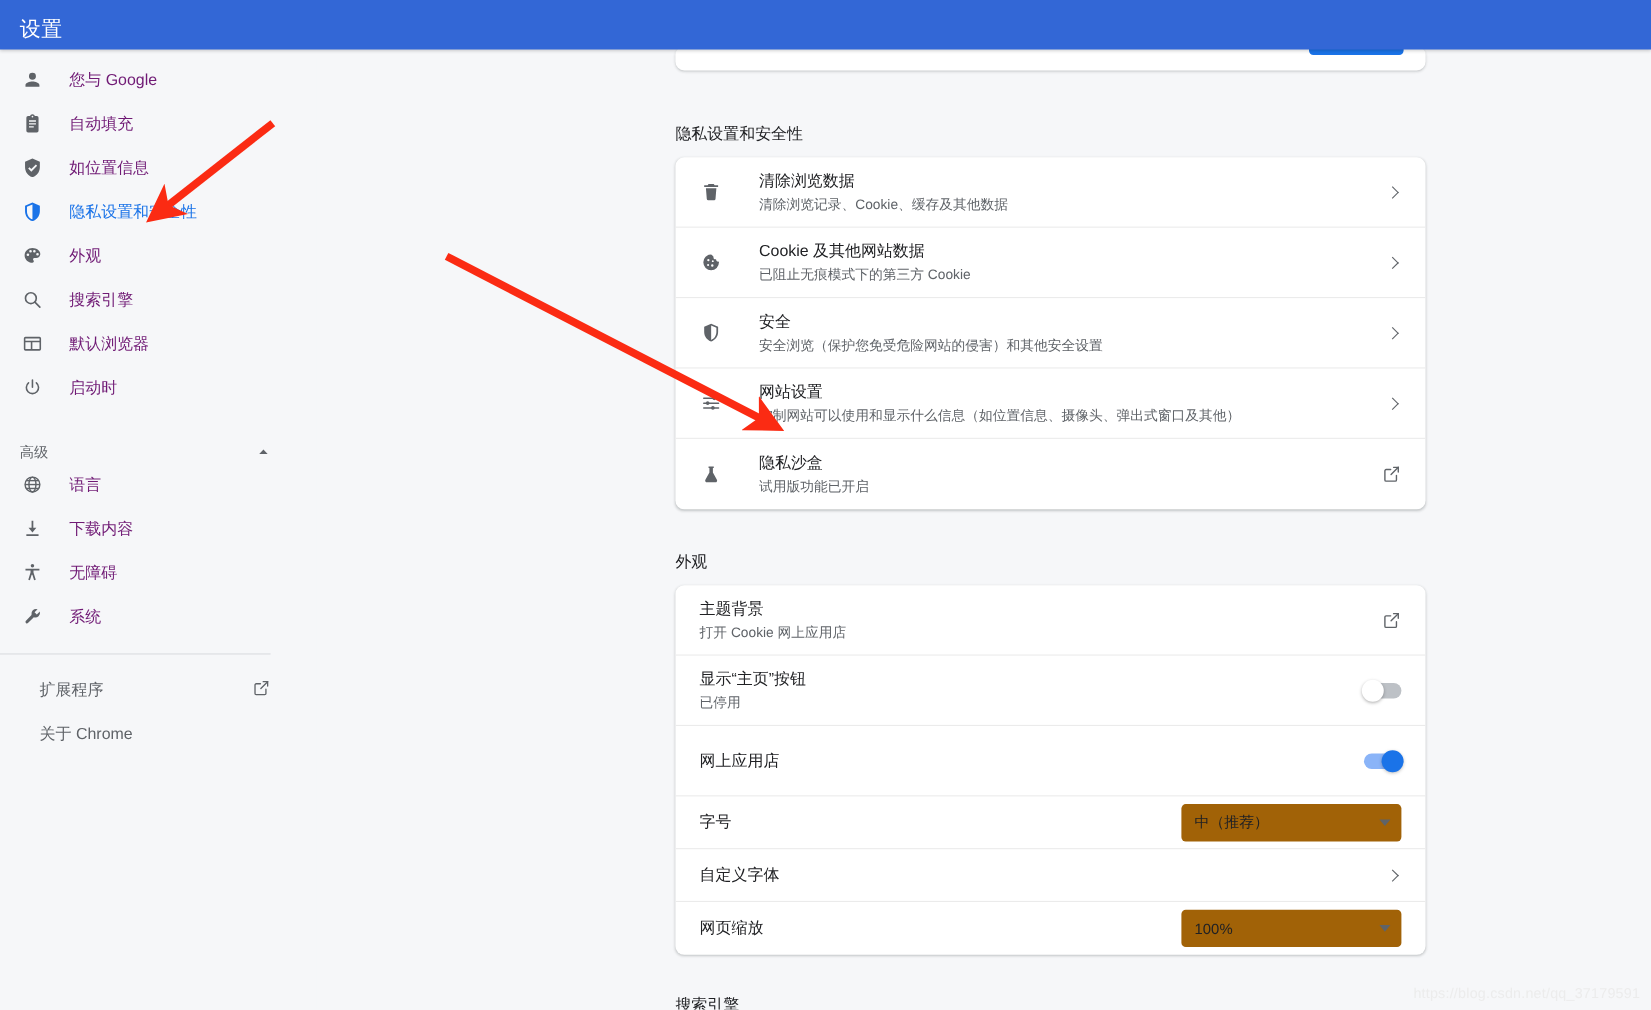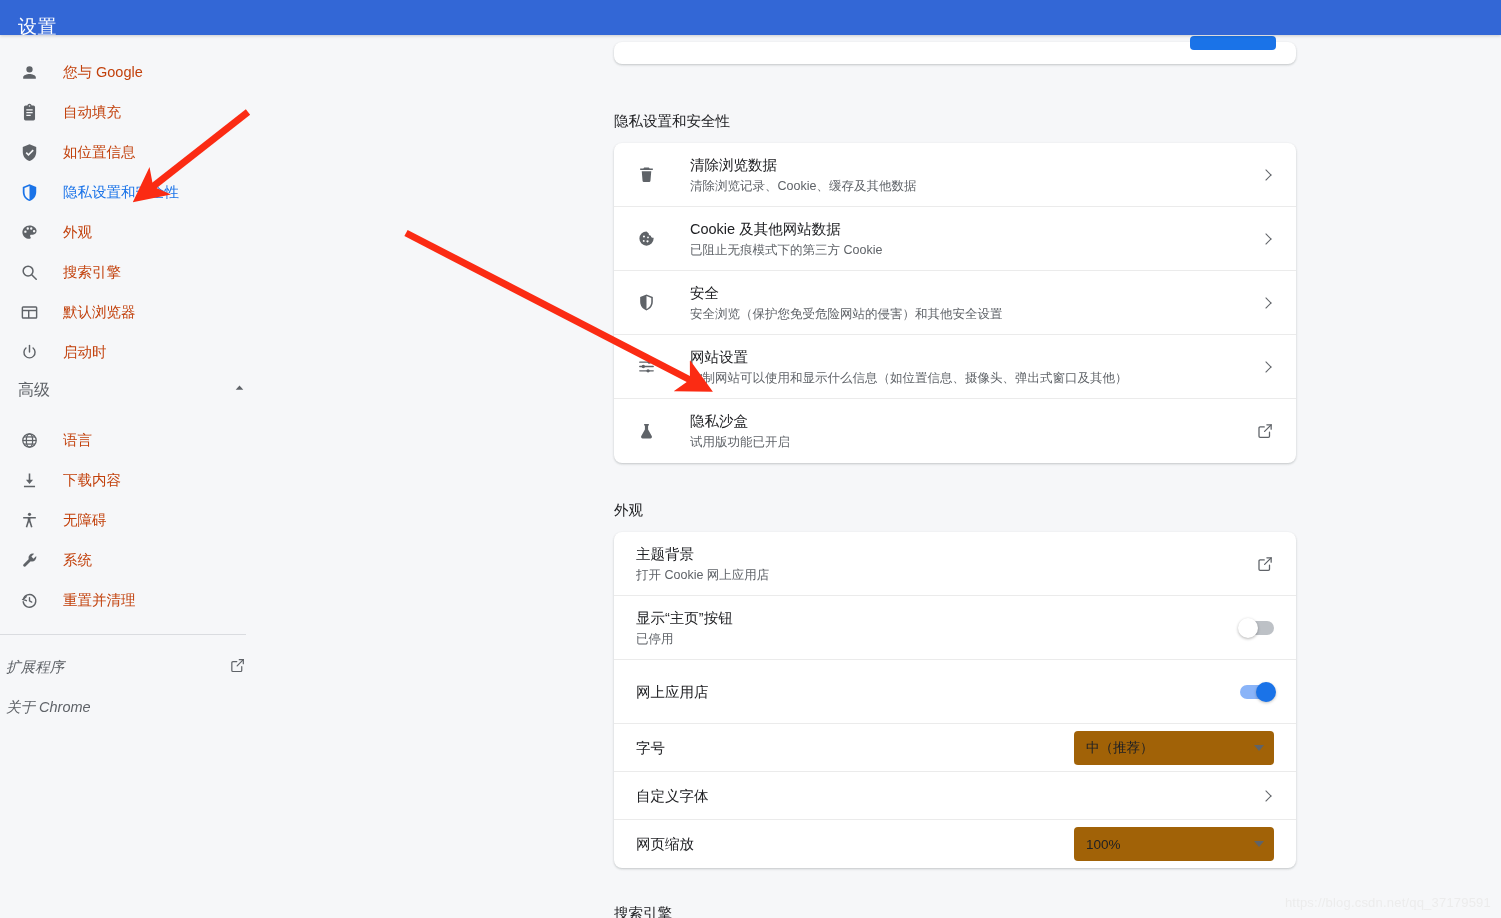--- a/index.html
+++ b/index.html
@@ -8,21 +8,21 @@
     overflow: hidden;
     background: #f6f7f9;
     font-family: "Liberation Sans", "DejaVu Sans", sans-serif;
     color: #202124;
   }
   #root { position: relative; width: 1501px; height: 918px; }
 
   
   .topbar {
     position: absolute; top: 0; left: 0;
-    width: 1501px; height: 35px;
+    width: 1501px; height: 45px;
     background: #3367d6;
     z-index: 40;
     box-shadow: 0 1px 3px rgba(0,0,0,.18);
   }
   .topbar-title {
     position: absolute; left: 18px; top: 14px;
     font-size: 19px; color: #ffffff; letter-spacing: .5px;
   }
   .searchbox {
     position: absolute; left: 614px; top: 4px;
@@ -48,51 +48,51 @@
     background: #f6f7f9;
     z-index: 10;
   }
   .nav-item {
     position: relative;
     display: flex; align-items: center;
     height: 40px;
     margin: 0;
     padding-left: 18px;
     cursor: pointer;
-    color: #c2410c;
+    color: #701a75;
     font-size: 14.5px;
   }
   .nav-item .ico {
     width: 22px; height: 22px;
     display: flex; align-items: center; justify-content: center;
     margin-right: 23px;
     flex: 0 0 auto;
   }
   .nav-item .ico svg { display: block; }
   .nav-item .lbl { white-space: nowrap; }
   .nav-item.selected { color: #1a73e8; }
   .nav-item.selected .ico svg { fill: #1a73e8; }
 
   .nav-spacer-lg { height: 8px; }
 
   .adv-header {
-    display: flex; align-items: flex-start;
+    display: flex; align-items: flex-end;
     height: 40px; padding-left: 18px; padding-right: 42px;
-    cursor: pointer; color: #5f6368; font-size: 16px;
+    cursor: pointer; color: #5f6368; font-size: 13px;
   }
   .adv-header .adv-lbl { flex: 1; }
   .sidebar-divider {
     height: 1px; background: #dadce0;
     margin: 14px 40px 12px 0; margin-left: 0;
     width: 246px;
   }
   .foot-item {
     display: flex; align-items: center;
-    height: 40px; padding-left: 6px; padding-right: 42px;
-    cursor: pointer; color: #5f6368; font-size: 14.5px; font-style: italic;
+    height: 40px; padding-left: 36px; padding-right: 42px;
+    cursor: pointer; color: #5f6368; font-size: 14.5px;
   }
   .foot-item .foot-lbl { flex: 1; }
 
   
   .content {
     position: absolute; left: 288px; top: 52px;
     width: 1213px; height: 866px;
     background: #f6f7f9;
     overflow: hidden;
   }
@@ -332,30 +332,20 @@
 
     <div class="nav-item">
       <span class="ico">
         <svg width="19" height="19" viewBox="0 0 24 24" fill="#5f6368">
             <path d="M20.5 6.2 17 9.7l-2.6-2.6 3.5-3.5a5.5 5.5 0 0 0-7 6.7L4.3 17a1.8 1.8 0 0 0 2.5 2.5l6.8-6.6a5.5 5.5 0 0 0 6.9-6.7z"></path>
           </svg>
       </span>
       <span class="lbl">系统</span>
     </div>
 
-    <div class="nav-item">
-      <span class="ico">
-        <svg width="19" height="19" viewBox="0 0 24 24" fill="none" stroke="#5f6368" stroke-width="1.7" stroke-linecap="round">
-          <path d="M4.2 10.5A8 8 0 1 1 4 13.5"></path>
-            <polyline points="7.8,7.2 3.7,10.7 8.1,12.3" fill="none"></polyline>
-            <polyline points="12,8.5 12,12.4 14.8,14" fill="none"></polyline>
-        </svg>
-      </span>
-      <span class="lbl">重置并清理</span>
-    </div>
 
     <div class="sidebar-divider"></div>
 
     <div class="foot-item">
       <span class="foot-lbl">扩展程序</span>
       <span>
         <svg width="17" height="17" viewBox="0 0 24 24" fill="none" stroke="#5f6368" stroke-width="1.7" stroke-linecap="round">
           <path d="M18 13.5V19a1.5 1.5 0 0 1-1.5 1.5h-11A1.5 1.5 0 0 1 4 19V8a1.5 1.5 0 0 1 1.5-1.5H11"></path>
           <polyline points="14.5,3.8 20.2,3.8 20.2,9.5"></polyline>
             <line x1="20.2" y1="3.8" x2="11.5" y2="12.5"></line>

